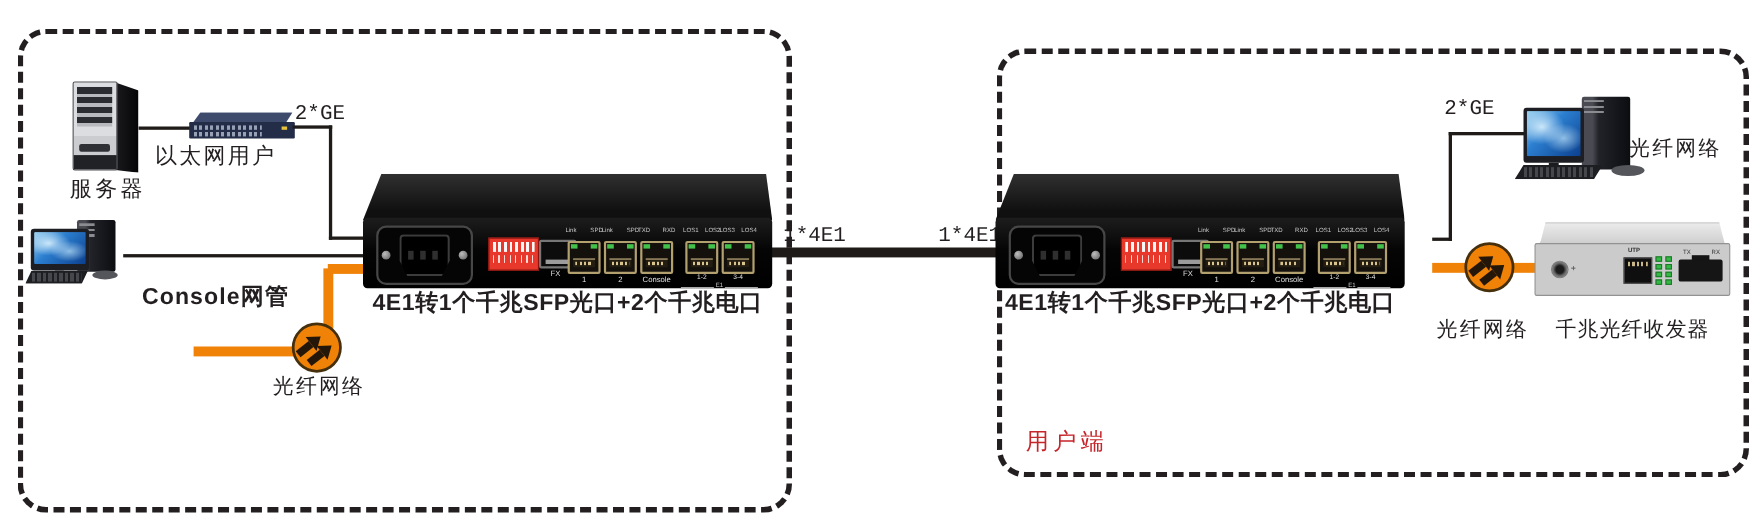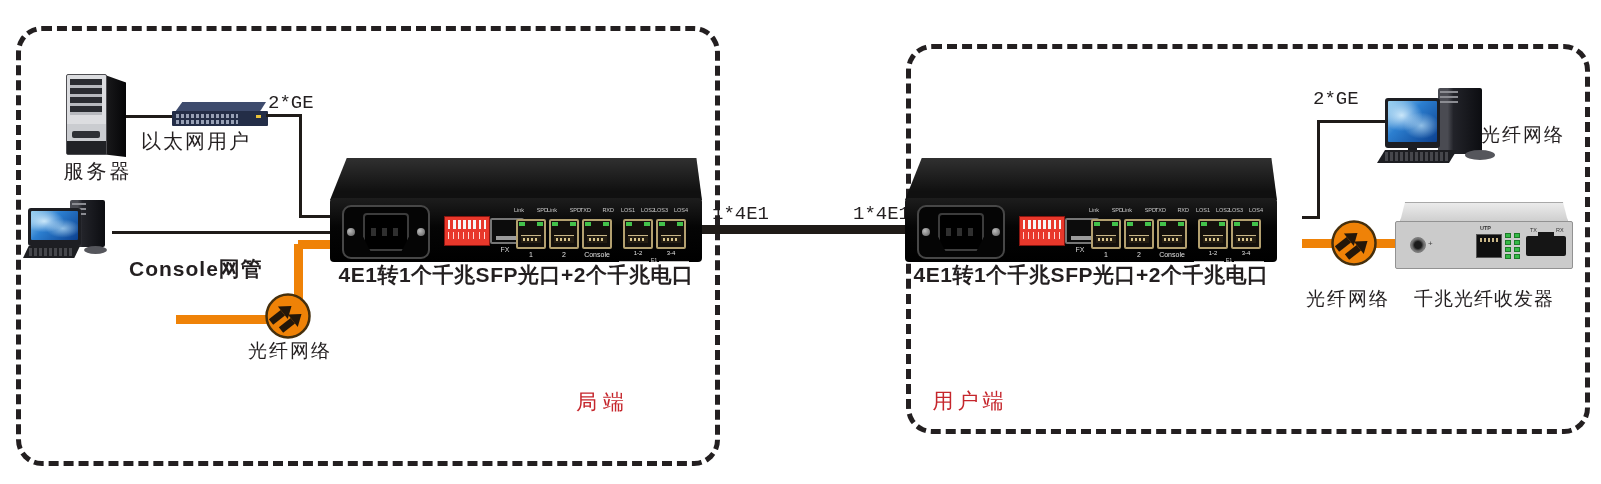--- a/index.html
+++ b/index.html
@@ -251,21 +251,20 @@
         </div>
     <div class="portlab" style="left:291px;top:52px;font-size:6px;">1-2</div>
     <div class="portlab" style="left:324px;top:52px;font-size:6px;">3-4</div>
     <div class="e1brk">
           <span>E1</span>
         </div>
   </div>
 </div>
   <div class="lab center" style="left:332px;top:261px;width:368px;font-size:21px;font-weight:600;letter-spacing:0.5px;">4E1转1个千兆SFP光口+2个千兆电口</div>
 
-  <div class="lab red center" style="left:543px;top:388px;width:120px;font-size:21px;letter-spacing:6px;">局端</div>
 
   <div class="line" style="left:697px;top:225px;width:212px;height:9px;"></div>
   <div class="lab serif" style="left:712px;top:203px;font-size:19px;">1*4E1</div>
   <div class="lab serif" style="left:853px;top:203px;font-size:19px;">1*4E1</div>
 
   <div class="device" style="left:905px;top:158px;">
   <div class="dev-top"></div>
   <div class="dev-front">
     <div class="pwr">
       <span class="screw l"></span>

